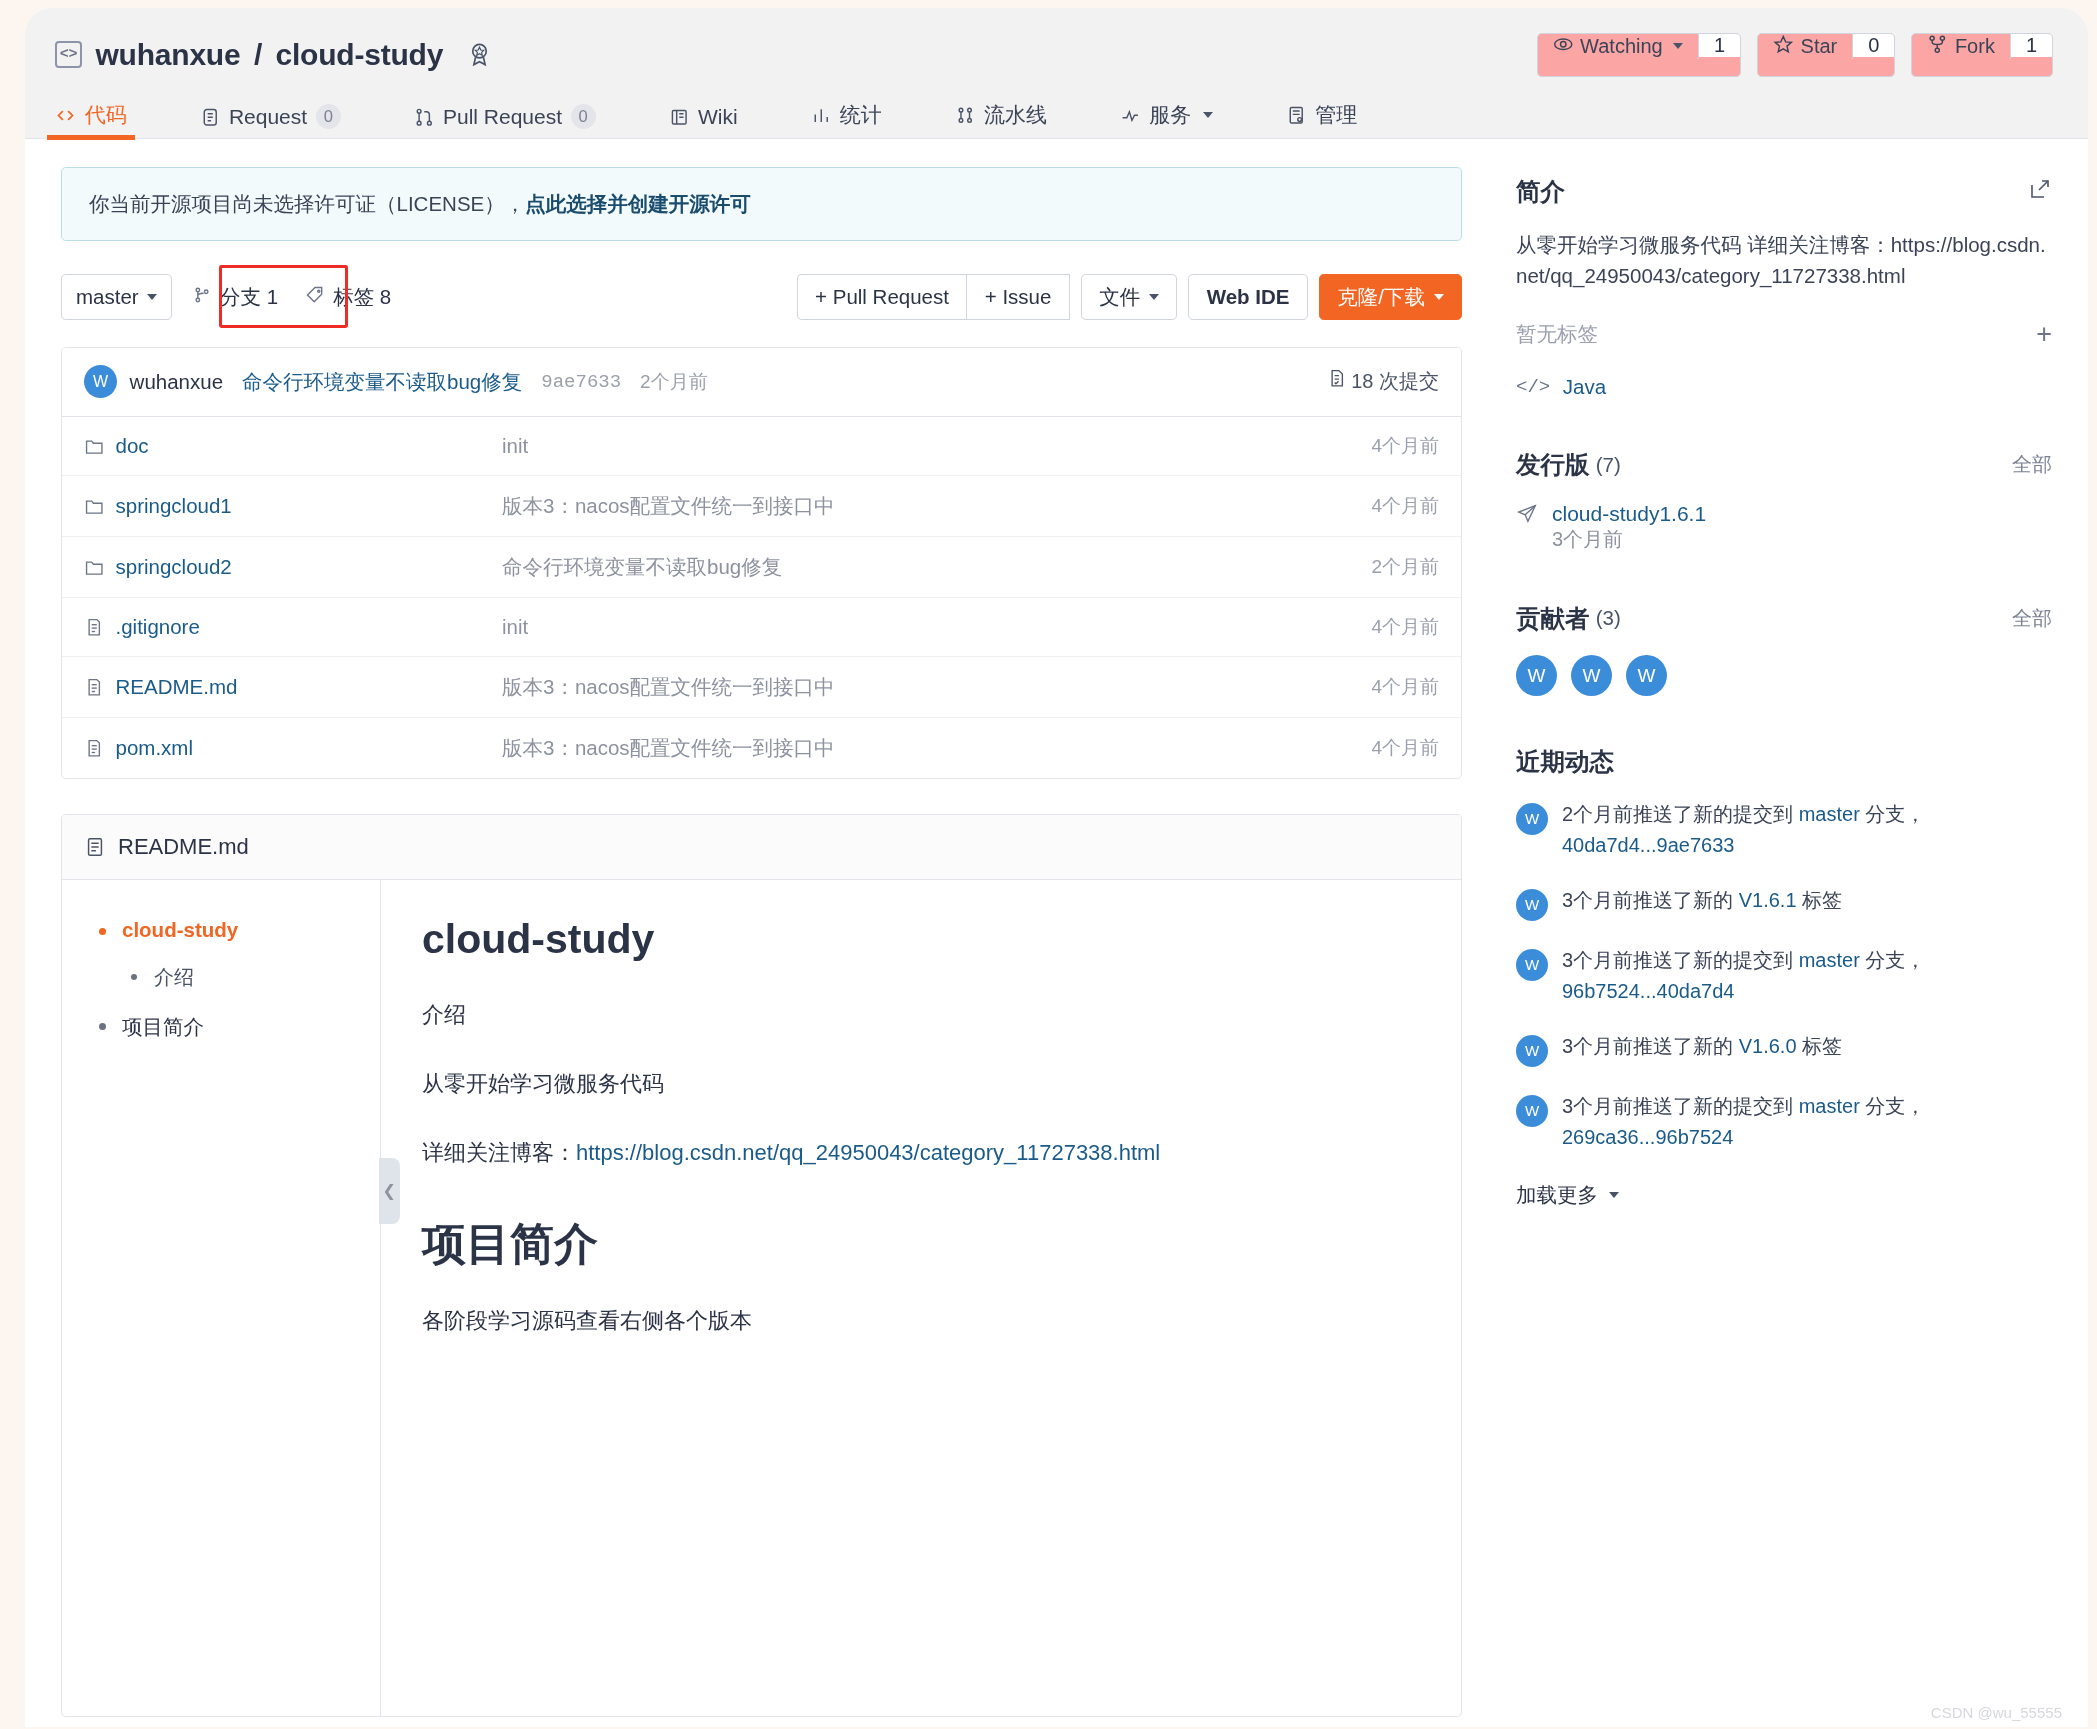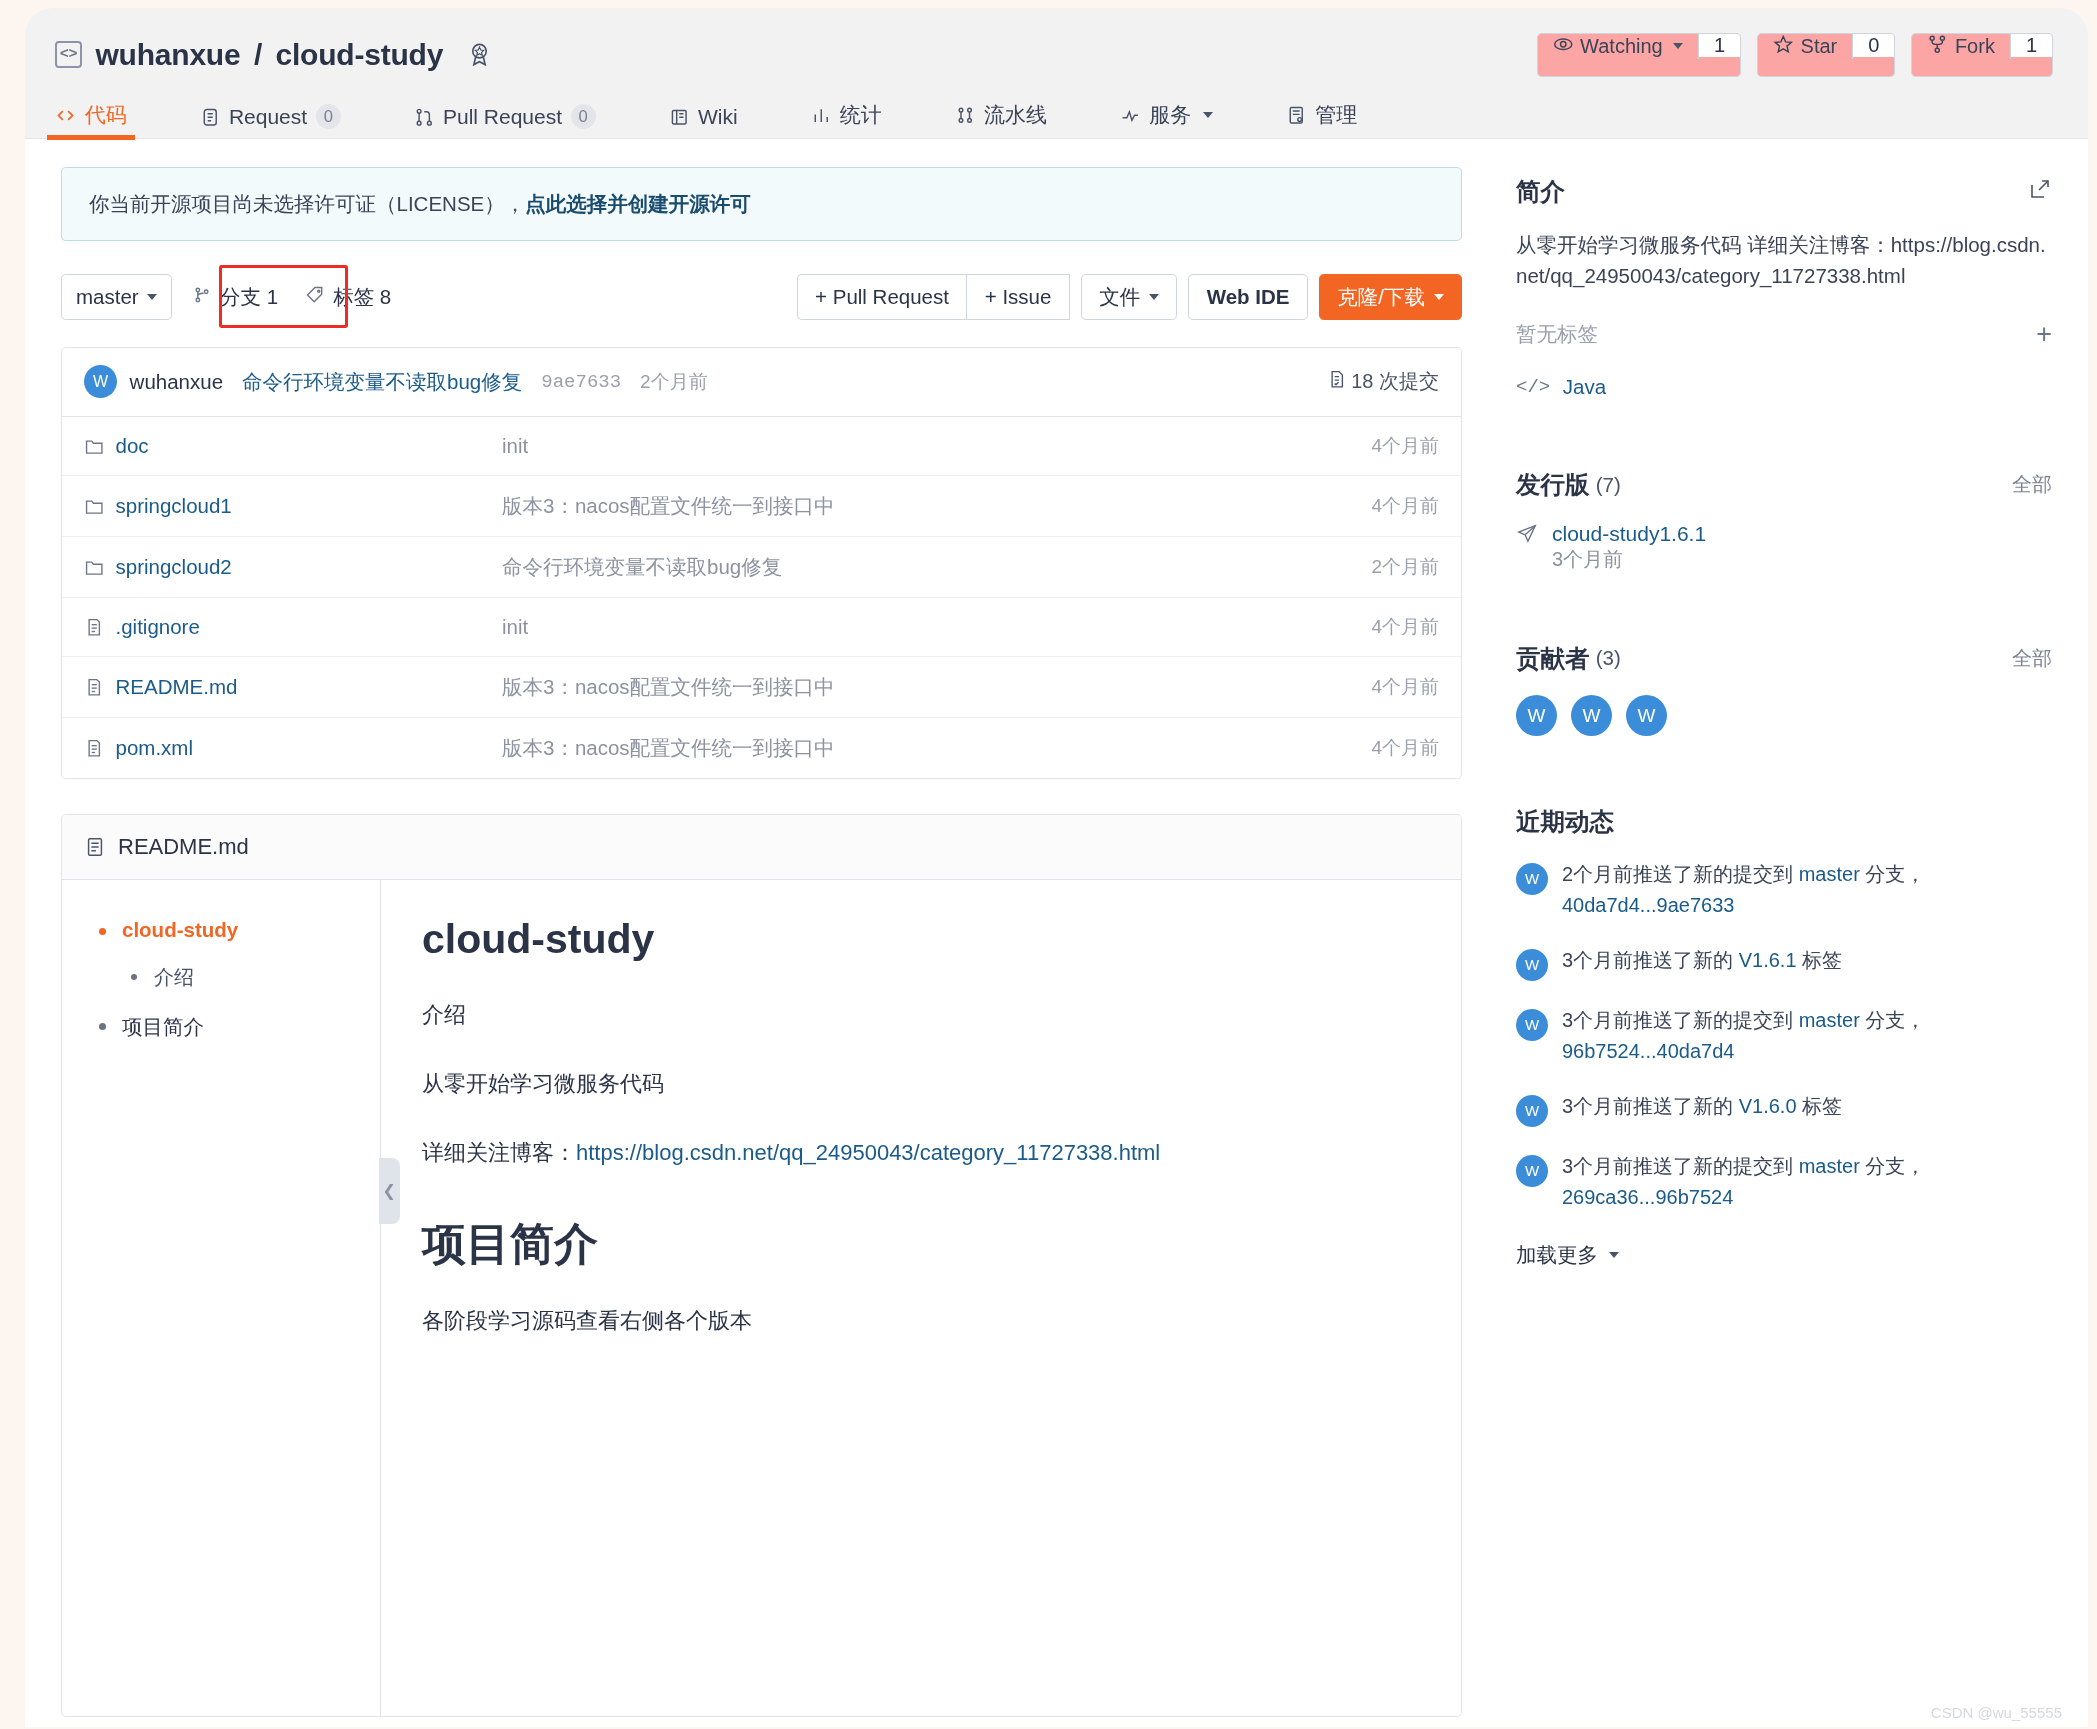--- a/index.html
+++ b/index.html
@@ -163,21 +163,21 @@
     width: 33px; height: 33px; border-radius: 50%;
     background: #3c8dd9; color: #fff;
     display: flex; align-items: center; justify-content: center;
     font-size: 16px; flex: none;
   }
   .commit-author { font-size: 20.5px; color: #2b3347; margin-left: 12.6px; }
   .commit-msg { font-size: 20.5px; color: #1a5b8a; margin-left: 19px; }
   .commit-sha { font-size: 19px; color: #9aa0ad; margin-left: 19px; font-family: "Liberation Mono", monospace; }
   .commit-time { font-size: 19px; color: #9aa0ad; margin-left: 19px; }
   .commit-count {
-    margin-left: auto; display: flex; align-items: center; gap: 4px;
+    margin-left: auto; display: flex; gap: 4px;
     font-size: 20px; color: #4a5468;
   }
 
   .frow {
     display: flex; align-items: center;
     padding: 16px 22px; border-bottom: 1.6px solid #eef0f3;
     font-size: 20.5px;
   }
   .frow:last-child { border-bottom: none; }
   .fname { display: flex; align-items: center; gap: 11px; width: 418px; }
@@ -240,21 +240,21 @@
     margin-left: auto; font-size: 20px; font-weight: normal; color: #7b8294;
   }
   .s-desc { font-size: 20.5px; color: #3b4457; line-height: 1.55; word-break: break-all; margin-bottom: 28px; }
   .s-tags {
     display: flex; align-items: center;
     font-size: 20.5px; color: #9aa0ad; margin-bottom: 27px;
   }
   .s-tags .plus { margin-left: auto; font-size: 27px; color: #6b7488; line-height: 1; }
   .s-lang { display: flex; align-items: center; gap: 12.6px; font-size: 20.5px; color: #1a5b8a; }
   .s-lang .g { color: #6b7488; font-family: "Liberation Mono", monospace; font-size: 19px; }
-  .s-sec { margin-top: 69px; }
+  .s-sec { margin-top: 49px; }
   .rel-item { display: flex; align-items: flex-start; gap: 14px; }
   .rel-item .rname { font-size: 21px; color: #1a5b8a; }
   .rel-item .rtime { font-size: 20px; color: #8c929f; margin-top: 9.5px; }
   .contribs { display: flex; gap: 14px; margin-top: 4.7px; }
   .contribs .avatar { width: 41px; height: 41px; font-size: 19px; }
   .act-item { display: flex; gap: 14px; margin-bottom: 24px; }
   .act-item .avatar { width: 32px; height: 32px; font-size: 15px; margin-top: 4px; }
   .act-text { font-size: 20px; color: #3b4457; line-height: 1.55; }
   .act-text a { color: #1a5b8a; text-decoration: none; }
   .loadmore {

